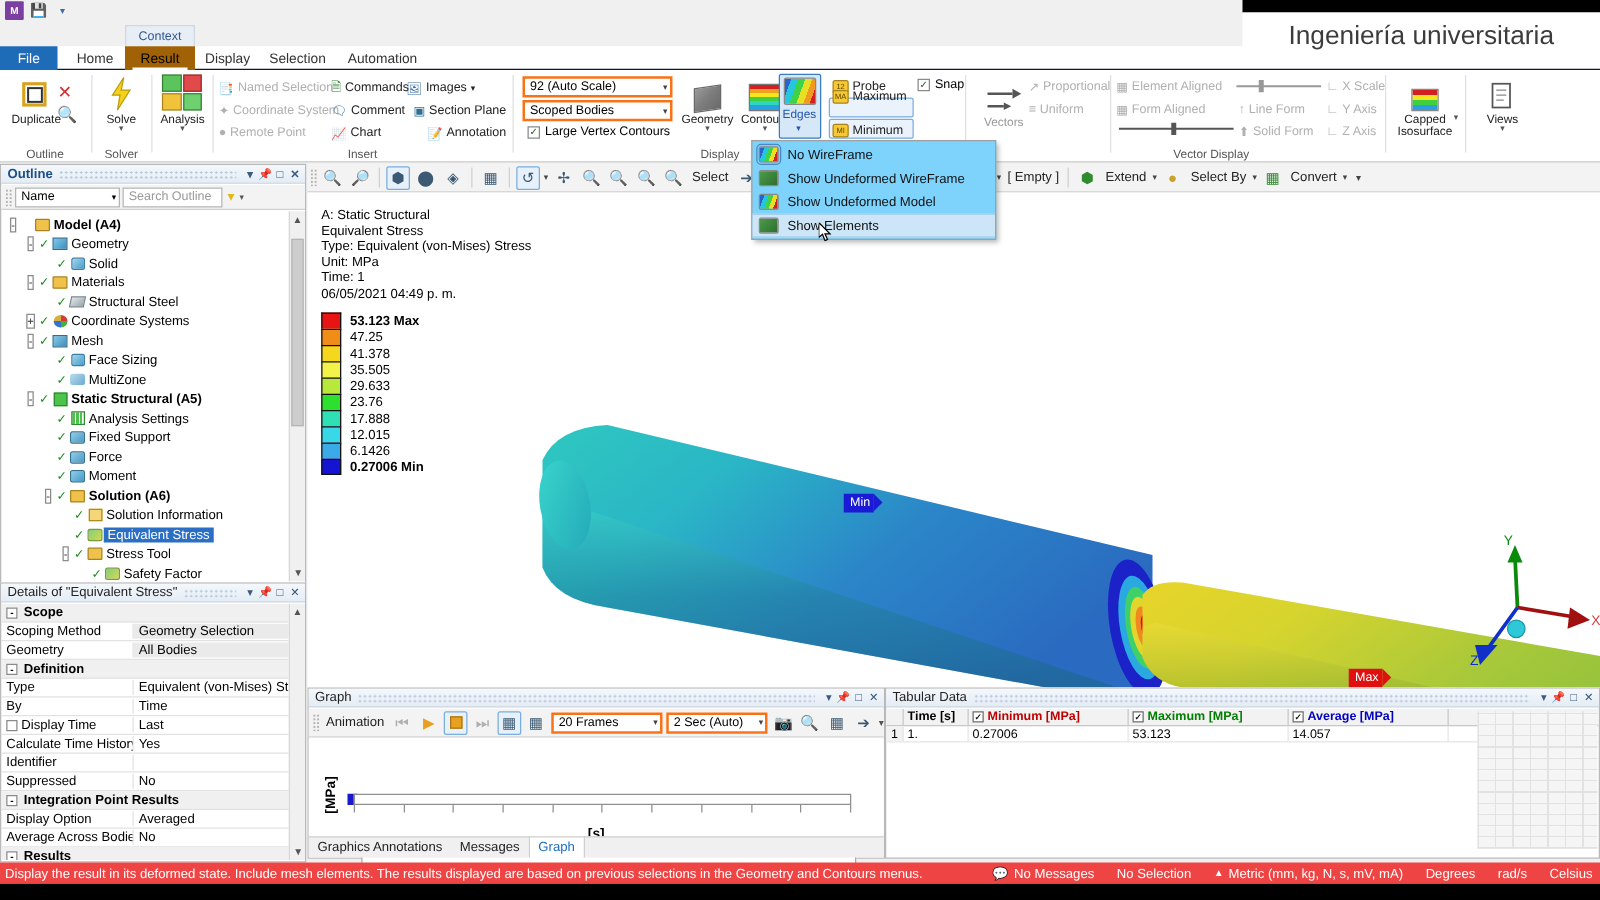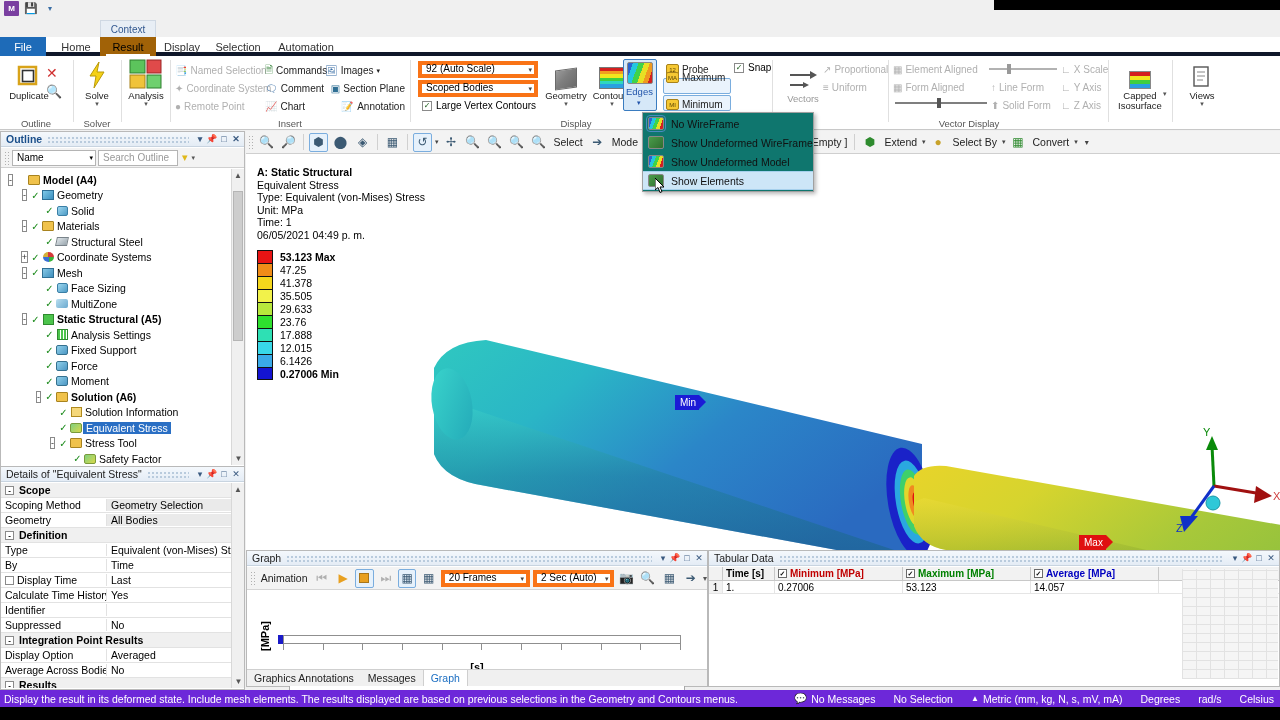--- a/index.html
+++ b/index.html
@@ -21,21 +21,21 @@
   .qat-ico { width:14px; height:14px; display:flex; align-items:center; justify-content:center;
     font-size:11px; color:#3a6ea5; }
   .title-text { position:absolute; left:0; top:2px; width:1280px; text-align:center;
     font-size:11px; color:#333; }
 
   
   .ctxtab { position:absolute; left:100px; top:20px; width:56px; height:17px;
     background:#e8eef5; border:1px solid #cfd8e3; border-bottom:none;
     font-size:10px; color:#31578f; display:flex; align-items:center; justify-content:center; }
   .tabstrip { position:absolute; left:0; top:37px; width:1280px; height:19px;
-    background:#fff; border-bottom:4px solid #0f172a; }
+    background:#fff; border-bottom:1px solid #0f172a; }
   .tab { position:absolute; top:0; height:19px; display:flex; align-items:center;
     justify-content:center; font-size:11px; color:#333; padding:0 10px; cursor:default; }
   .tab.file { background:#1e6bb8; color:#fff; left:0; width:46px; }
   .tab.active { color:#000; }
   .tab.active:after { content:""; position:absolute; left:6px; right:6px; bottom:0;
     height:2px; background:#fff; }
 
   
   .ribbon { position:absolute; left:0; top:56px; width:1280px; height:74px;
     background:#fff; border-bottom:1px solid #c8c8c8; }
@@ -47,22 +47,22 @@
   .bigbtn { position:absolute; display:flex; flex-direction:column; align-items:center;
     width:54px; top:3px; cursor:default; }
   .bigbtn .ic { height:30px; display:flex; align-items:flex-end; justify-content:center; }
   .bigbtn .lb { font-size:9.5px; text-align:center; line-height:10px; color:#222; margin-top:2px;}
   .caretdn { font-size:7px; color:#555; line-height:6px; }
 
   .smitem { position:absolute; display:flex; align-items:center; gap:3px;
     font-size:10px; height:17px; color:#222; cursor:default; white-space:nowrap; }
   .smitem.dim { color:#b0b0b0; }
 
-  .combo { position:absolute; height:17px; border:4px solid #f97316; background:#fff;
-    display:flex; align-items:flex-end; padding:0 2px 0 4px; font-size:10px; }
+  .combo { position:absolute; height:17px; border:2px solid #f97316; background:#fff;
+    display:flex; align-items:center; padding:0 2px 0 4px; font-size:10px; }
   .combo .cv { flex:1; white-space:nowrap; overflow:hidden; }
   .combo .ca { font-size:7px; color:#444; padding-left:3px;}
 
   .chk { position:absolute; display:flex; align-items:center; gap:4px; font-size:10px; }
   .chkbox { width:10px; height:10px; border:1px solid #8a8a8a; background:#fff;
     display:flex; align-items:center; justify-content:center; font-size:8px; color:#1a5c1a;}
 
   
   .cubeic { width:22px; height:20px; background:
     linear-gradient(135deg,#9a9a9a 0%,#7e7e7e 45%,#6a6a6a 100%); transform:skewY(-8deg);
@@ -76,22 +76,22 @@
   .isoic { width:22px; height:18px; background:linear-gradient(180deg,
      #d41f1f 0 25%,#f2e61e 25% 50%,#3fcf3f 50% 75%,#2aa0e0 75% 100%); border:1px solid #888;}
 
   .tokenic { width:13px; height:11px; background:#f6c833; border:1px solid #a8821a;
     border-radius:2px; font-size:6px; display:flex; align-items:center; justify-content:center;
     color:#5a4405; }
   .hlbox { position:absolute; border:1px solid #7aadde; background:#eaf3fc; border-radius:2px; }
   .selbox { position:absolute; border:1px solid #3a7cc0; background:#d6e8f8; border-radius:2px; }
 
   
-  .ddmenu { position:absolute; left:642px; top:112px; width:172px;
-    background:#0f766e; border:1px solid #a0a0a0; box-shadow:2px 2px 4px rgba(0,0,0,.28);
+  .ddmenu { position:absolute; left:601px; top:112px; width:196px;
+    background:#7dd3fc; border:1px solid #a0a0a0; box-shadow:2px 2px 4px rgba(0,0,0,.28);
     z-index:50; padding:1px 0; }
   .ddrow { height:19px; display:flex; align-items:center; gap:7px; padding-left:5px;
     font-size:10.5px; color:#111; cursor:default; }
   .ddrow.sel { background:#cde6f7; border-top:1px solid #a6d0ec; border-bottom:1px solid #a6d0ec; }
   .ddico { width:16px; height:13px; border:1px solid #888; border-radius:2px; }
   .ddico.rainbow { background:linear-gradient(110deg,#2a63d0 0 20%,#24c6e0 20% 40%,
       #3fd34a 40% 60%,#e8e024 60% 80%,#d42020 80% 100%); }
   .ddico.green { background:linear-gradient(135deg,#4a9c4a,#2f6d2f); }
   .ddico.selframe { outline:1px solid #4a8ac0; outline-offset:1px; }
 
@@ -171,21 +171,21 @@
   .tbtn { width:19px; height:19px; display:flex; align-items:center; justify-content:center;
     font-size:12px; color:#3c5a73; cursor:default; border:1px solid transparent; border-radius:2px;}
   .tbtn.on { border-color:#7aadde; background:#e6f1fb; }
   .tbsep { width:1px; height:16px; background:#d0d0d0; margin:0 2px; }
   .tblabel { font-size:10.5px; color:#222; padding:0 2px; white-space:nowrap; cursor:default;}
 
   
   .viewport { position:absolute; left:246px; top:154px; width:1034px; height:396px;
     background:#fff; overflow:hidden; }
   .vpinfo { position:absolute; left:11px; top:12px; font-size:10.5px; line-height:12.6px; }
-  .vpinfo .b { font-weight:bold; }
+  .vpinfo .b { font-weight:normal; }
   .legend { position:absolute; left:11px; top:96px; }
   .legrow { display:flex; align-items:center; height:13px; }
   .legsw { width:16px; height:13px; border:1px solid #111; border-bottom:none; }
   .legrow:last-child .legsw { border-bottom:1px solid #111; }
   .legtx { font-size:10.5px; padding-left:7px; }
   .legtx.b { font-weight:bold; }
 
   .tagMin { position:absolute; left:429px; top:241px; height:15px; background:#1b1bd6;
     color:#fff; font-size:10px; display:flex; align-items:center; padding:0 3px 0 5px;}
   .tagMin:after { content:""; position:absolute; right:-7px; top:0; border-left:7px solid #1b1bd6;
@@ -224,21 +224,21 @@
   .trow div { border-right:1px solid #e5e5e5; padding-left:3px; font-size:10px;
     display:flex; align-items:center; }
   .c0 { width:14px; justify-content:center!important; padding-left:0!important;
     background:#f2f2f2; font-size:9px;}
   .c1 { width:52px; } .c2 { width:128px; } .c3 { width:128px; } .c4 { width:128px; }
   .tchk { width:9px; height:9px; border:1px solid #6a6a6a; background:#fff; font-size:7px;
     display:flex; align-items:center; justify-content:center; color:#111; flex:none;}
 
   
   .statusbar { position:absolute; left:0; top:690px; width:1280px; height:17px;
-    background:#6d28d9; color:#fff; font-size:10.5px; display:flex; align-items:center; }
+    background:#ef4444; color:#fff; font-size:10.5px; display:flex; align-items:center; }
   .stleft { padding-left:4px; }
   .stright { position:absolute; right:6px; display:flex; align-items:center; gap:18px; }
   .blackbar { position:absolute; left:0; top:707px; width:1280px; height:13px; background:#000; }
 
   
   .wm { position:absolute; left:994px; top:10px; width:286px; height:38px; background:#fff;
     display:flex; align-items:center; justify-content:center; font-size:21px; color:#3c3c3c;
     z-index:60; }
   .topblack { position:absolute; left:994px; top:0; width:286px; height:10px; background:#000; z-index:59;}
 
@@ -250,20 +250,21 @@
 <div class="app">
 
   <div class="titlebar">
     <div class="qat">
       <div class="qat-logo">M</div>
       <div class="qat-ico">💾</div>
       <div class="qat-ico" style="font-size:8px">▾</div>
     </div>
   </div>
   <div class="topblack"></div>
+  <div class="wm">Ingeniería universitaria</div>
 
   <div class="ctxtab">Context</div>
   <div class="tabstrip">
     <div class="tab file">File</div>
     <div class="tab" style="left:52px;width:48px">Home</div>
     <div class="tab active" style="left:100px;width:56px;background:#a16207">Result</div>
     <div class="tab" style="left:156px;width:52px">Display</div>
     <div class="tab" style="left:208px;width:60px">Selection</div>
     <div class="tab" style="left:268px;width:76px">Automation</div>
   </div>

